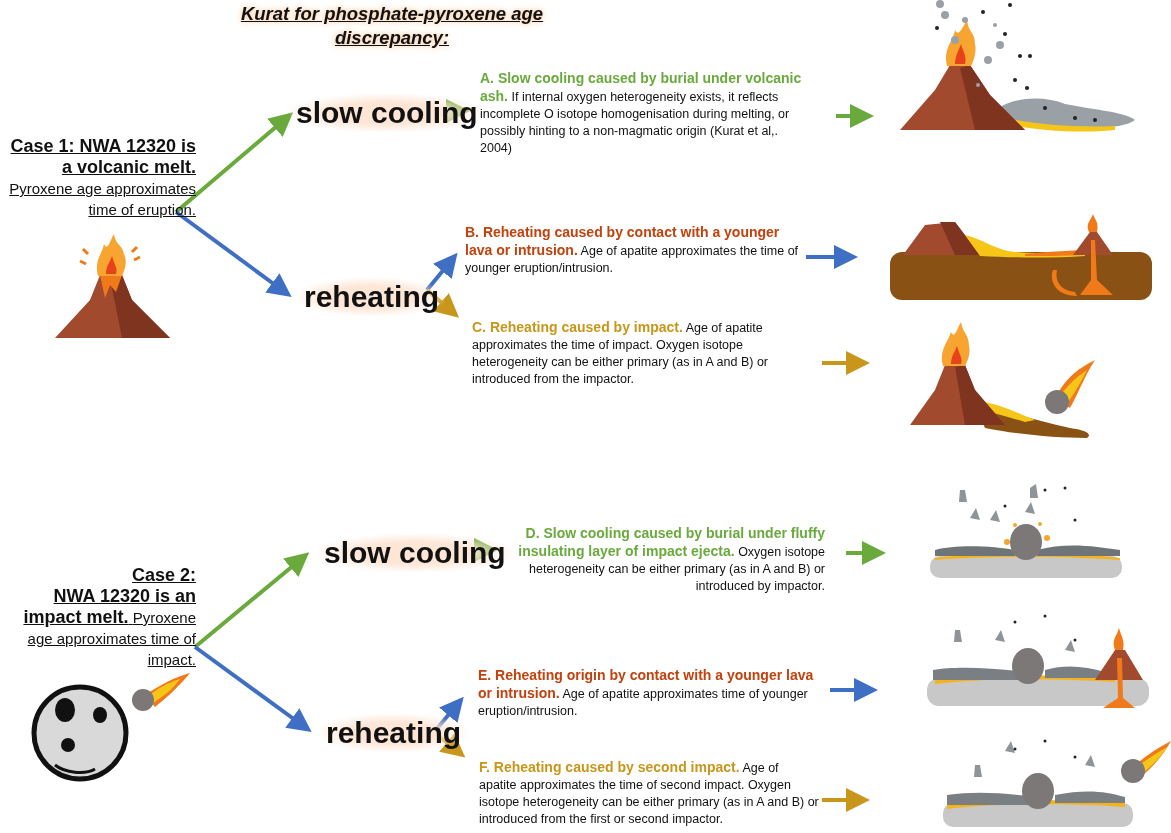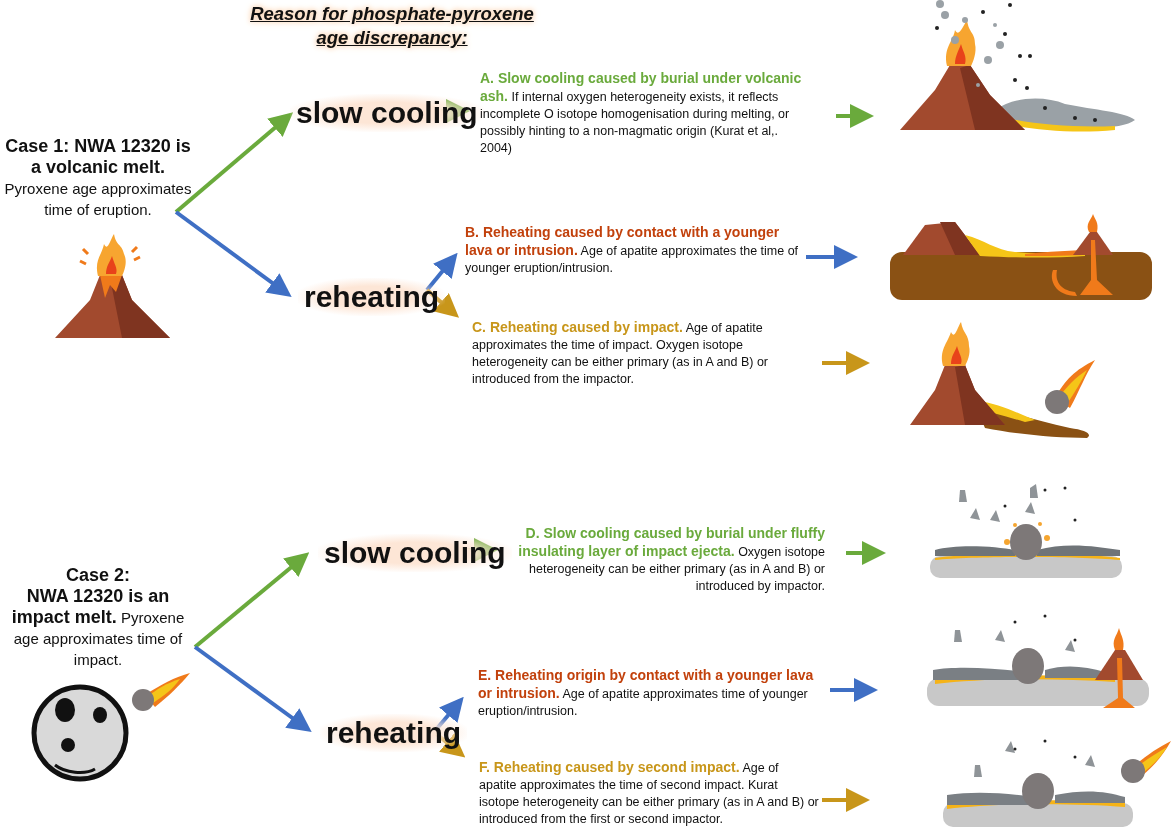--- a/index.html
+++ b/index.html
@@ -1,32 +1,32 @@
 <!DOCTYPE html>
 <html><head>
   <meta charset="utf-8">
   <style>
     html, body { margin:0; padding:0; background:#ffffff; }
     body { width:1171px; height:833px; position:relative; overflow:hidden; font-family:"Liberation Sans", sans-serif; color:#111; }
     .abs { position:absolute; }
     .title { left:232px; top:2px; width:320px; text-align:center; font-weight:bold; font-style:italic; text-decoration:underline; font-size:18.5px; line-height:24px; color:#111; text-shadow:0 0 5px #f7c9a0, 0 0 8px #fbe1c8; }
-    .case { text-align:center; font-size:15px; line-height:21px; }
+    .case { text-align:right; font-size:15px; line-height:21px;text-decoration:underline; }
     .case b { font-size:18px; }
     .node { font-weight:bold; font-size:30px; color:#111; padding:2px 6px; border-radius:10px; background:radial-gradient(ellipse at center, #fde6d6 40%, rgba(255,255,255,0) 75%); }
     .desc { font-size:12.5px; line-height:17px; color:#111; }
     .desc .lead { font-weight:bold; font-size:14px; }
     .green { color:#6aaa3c; }
     .blue { color:#c2410c; }
     .gold { color:#c8961a;margin-top:12px; }
     svg { overflow:visible; }
   </style>
 </head>
 <body>
 
-<div class="abs title">Reason for phosphate-pyroxene age discrepancy:</div>
+<div class="abs title">Kurat for phosphate-pyroxene age discrepancy:</div>
 
 <svg class="abs" style="left:0;top:0;" width="1171" height="833">
   <defs>
     <marker id="mg" markerWidth="6" markerHeight="6" refX="3" refY="3" orient="auto" markerUnits="strokeWidth">
         <path d="M0,0 L6,3 L0,6 Z" fill="#6aaa3c"></path>
       </marker>
     <marker id="mb" markerWidth="6" markerHeight="6" refX="3" refY="3" orient="auto" markerUnits="strokeWidth">
         <path d="M0,0 L6,3 L0,6 Z" fill="#3f6fc4"></path>
       </marker>
     <marker id="my" markerWidth="6" markerHeight="6" refX="3" refY="3" orient="auto" markerUnits="strokeWidth">
@@ -167,21 +167,21 @@
   <span>Oxygen isotope heterogeneity can be either primary (as in A and B) or introduced by impactor.</span>
 </div>
 
 <div class="abs desc" style="left:478px;top:667px;width:345px;">
   <span class="lead blue">E. Reheating origin by contact with a younger lava or intrusion.</span>
   <span>Age of  apatite approximates time of younger eruption/intrusion.</span>
 </div>
 
 <div class="abs desc" style="left:479px;top:759px;width:340px;">
   <span class="lead gold">F. Reheating  caused by second impact.</span>
-  <span>Age of  apatite approximates the time of second impact.  Kurat isotope heterogeneity can be either primary (as in A and B) or introduced from the first or second impactor.</span>
+  <span>Age of  apatite approximates the time of second impact.  Oxygen isotope heterogeneity can be either primary (as in A and B) or introduced from the first or second impactor.</span>
 </div>
 
 <svg class="abs" style="left:925px;top:480px;" width="210" height="110" viewBox="0 0 210 110">
   <rect x="5" y="76" width="192" height="22" rx="10" fill="#c8c8c8"></rect>
   <path d="M10,78 C50,72 150,72 195,78 L195,80 C150,76 50,76 10,80 Z" fill="#f5b318"></path>
   <path d="M10,70 C30,64 70,66 90,70 L90,76 L10,76 Z" fill="#6f7478"></path>
   <path d="M112,70 C140,62 170,66 195,70 L195,76 L112,76 Z" fill="#6f7478"></path>
   <ellipse cx="101" cy="62" rx="16" ry="18" fill="#7d7878"></ellipse>
   <g fill="#8f9498">
       <path d="M35,10 l5,0 l2,12 l-8,0 Z"></path>

